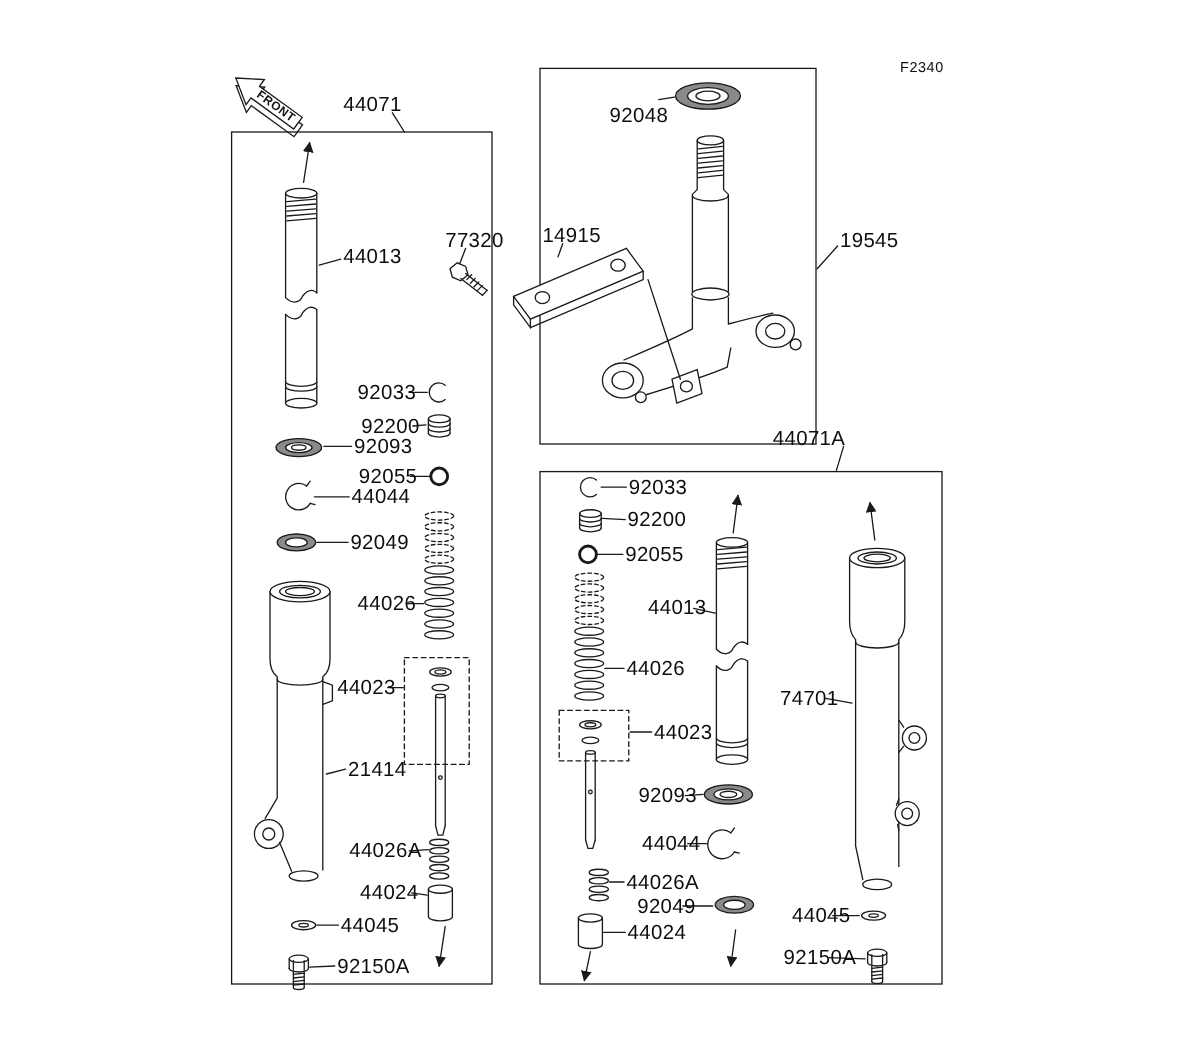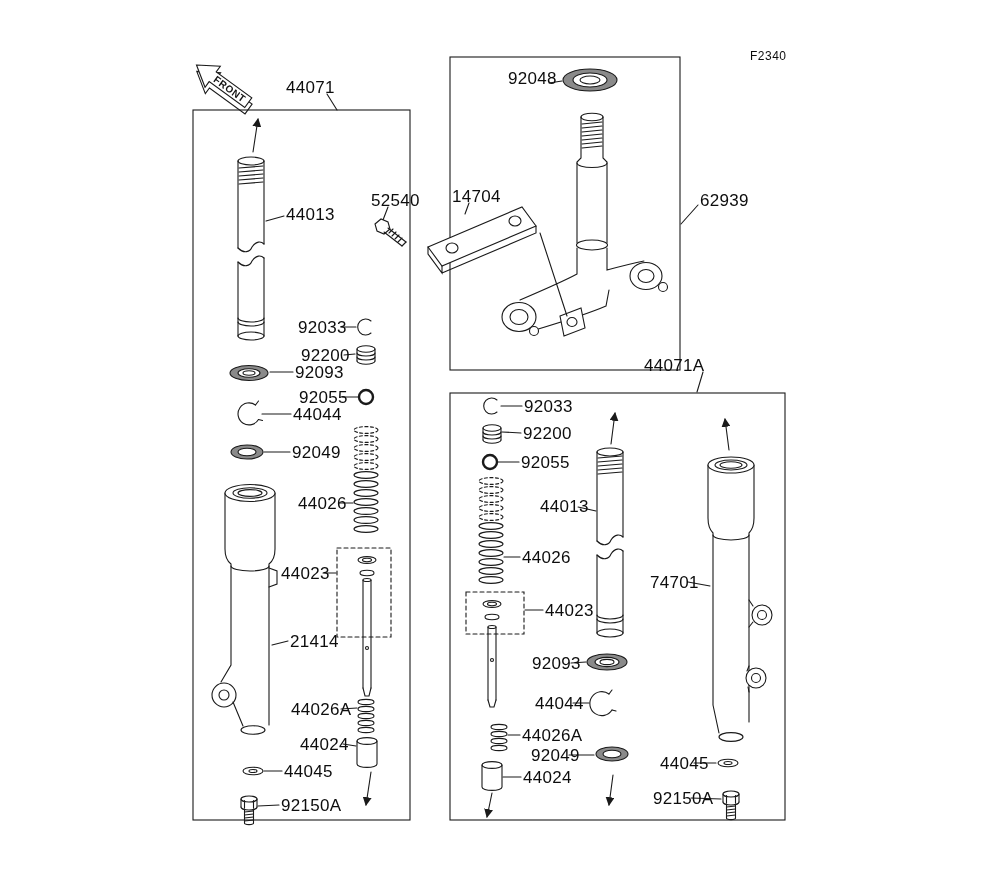--- a/index.html
+++ b/index.html
@@ -375,24 +375,24 @@
 <div class="lbl" style="left:293px;top:414px">44044</div>
 <div class="lbl" style="left:292px;top:452px">92049</div>
 <div class="lbl" style="left:298px;top:503px">44026</div>
 <div class="lbl" style="left:281px;top:573px">44023</div>
 <div class="lbl" style="left:290px;top:641px">21414</div>
 <div class="lbl" style="left:291px;top:709px">44026A</div>
 <div class="lbl" style="left:300px;top:744px">44024</div>
 <div class="lbl" style="left:284px;top:771px">44045</div>
 <div class="lbl" style="left:281px;top:805px">92150A</div>
 
-<div class="lbl" style="left:508px;top:78px">92048</div>
-<div class="lbl" style="left:371px;top:200px">52540</div>
-<div class="lbl" style="left:452px;top:196px">14704</div>
-<div class="lbl" style="left:700px;top:200px">62939</div>
+<div class="lbl" style="left:508px;top:96px">92048</div>
+<div class="lbl" style="left:371px;top:200px">77320</div>
+<div class="lbl" style="left:452px;top:196px">14915</div>
+<div class="lbl" style="left:700px;top:200px">19545</div>
 
 <div class="lbl" style="left:644px;top:365px">44071A</div>
 <div class="lbl" style="left:524px;top:406px">92033</div>
 <div class="lbl" style="left:523px;top:433px">92200</div>
 <div class="lbl" style="left:521px;top:462px">92055</div>
 <div class="lbl" style="left:540px;top:506px">44013</div>
 <div class="lbl" style="left:522px;top:557px">44026</div>
 <div class="lbl" style="left:545px;top:610px">44023</div>
 <div class="lbl" style="left:532px;top:663px">92093</div>
 <div class="lbl" style="left:535px;top:703px">44044</div>

